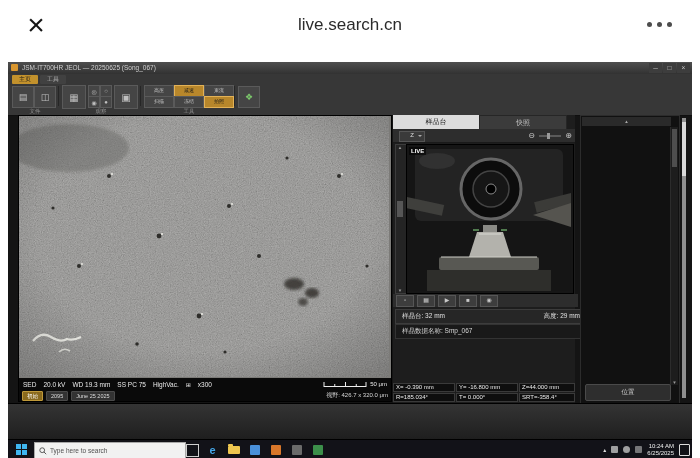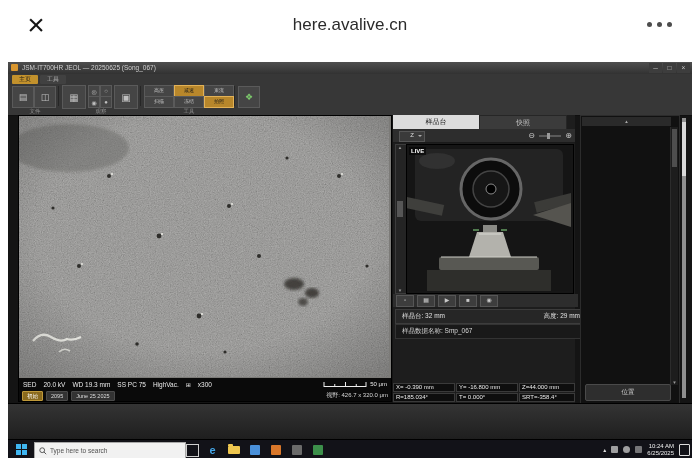--- a/index.html
+++ b/index.html
@@ -103,21 +103,21 @@
   #clock{text-align:right;font-size:6px;line-height:7px;color:#f0f0f0;}
   #action-center{width:9px;height:10px;border:1px solid #dcdcdc;border-radius:1px;}
 </style>
 </head>
 <body>
 
 <div id="screen">
 
   <div id="browser-bar">
     <div id="close-x">×</div>
-    <div id="browser-title">here.avalive.cn</div>
+    <div id="browser-title">live.search.cn</div>
     <div id="menu-dots">
         <i></i>
         <i></i>
         <i></i>
       </div>
   </div>
 
   <div id="desktop">
 
     <div id="titlebar">

